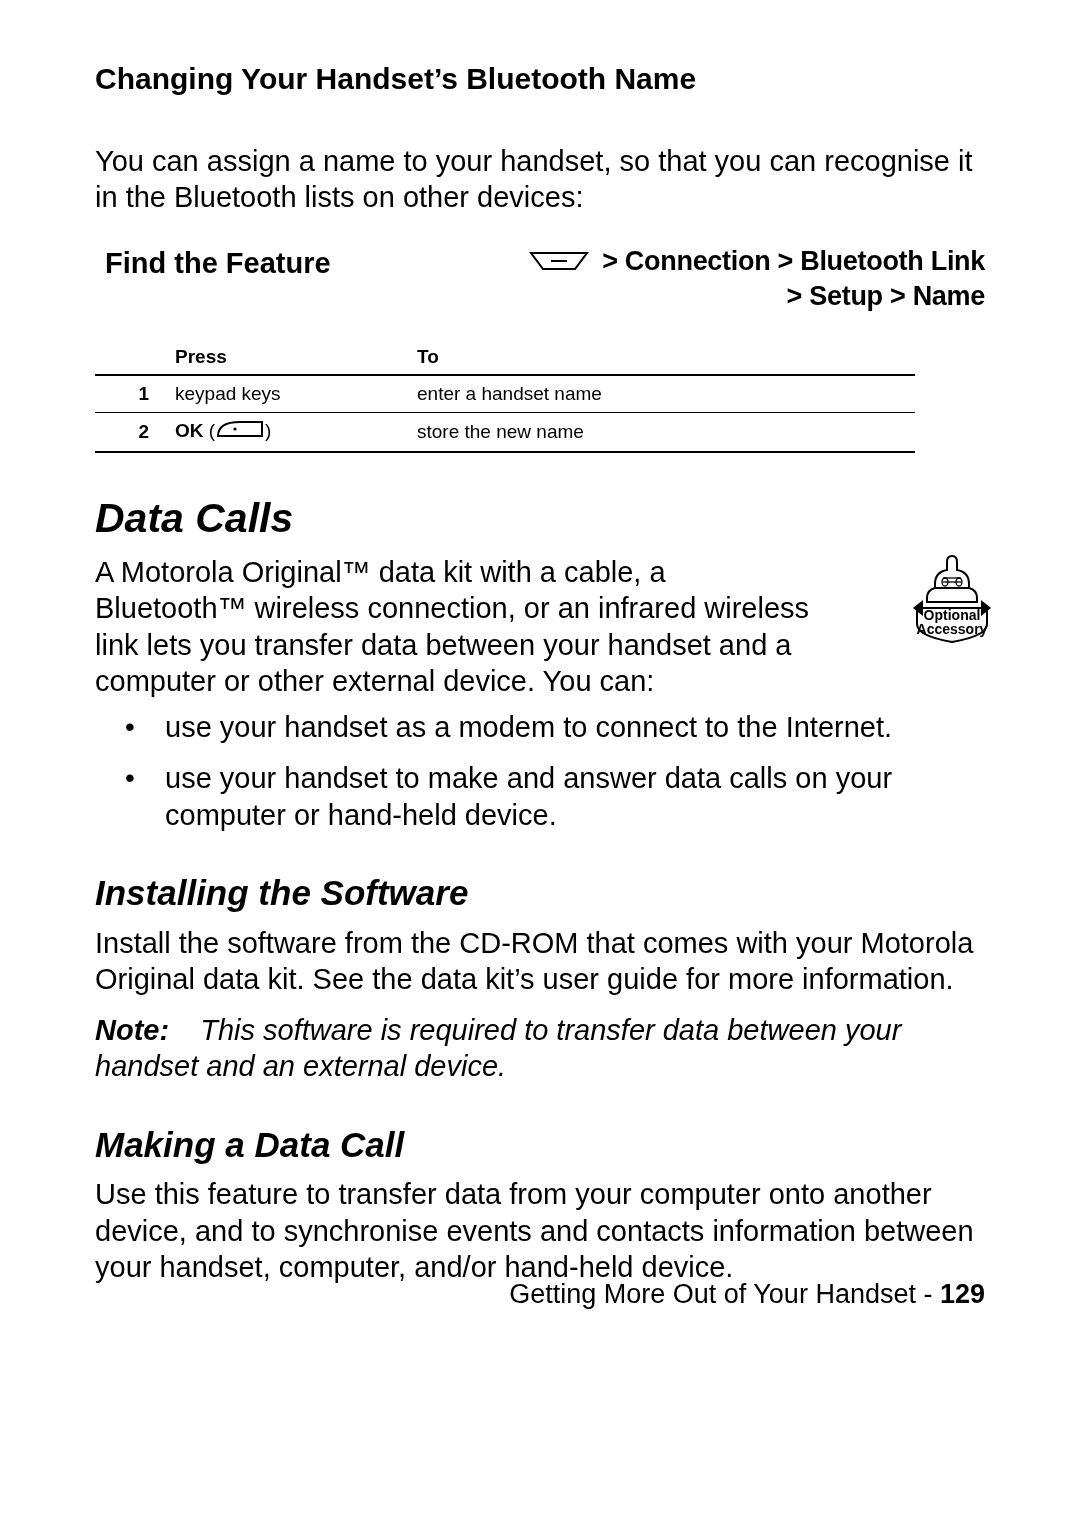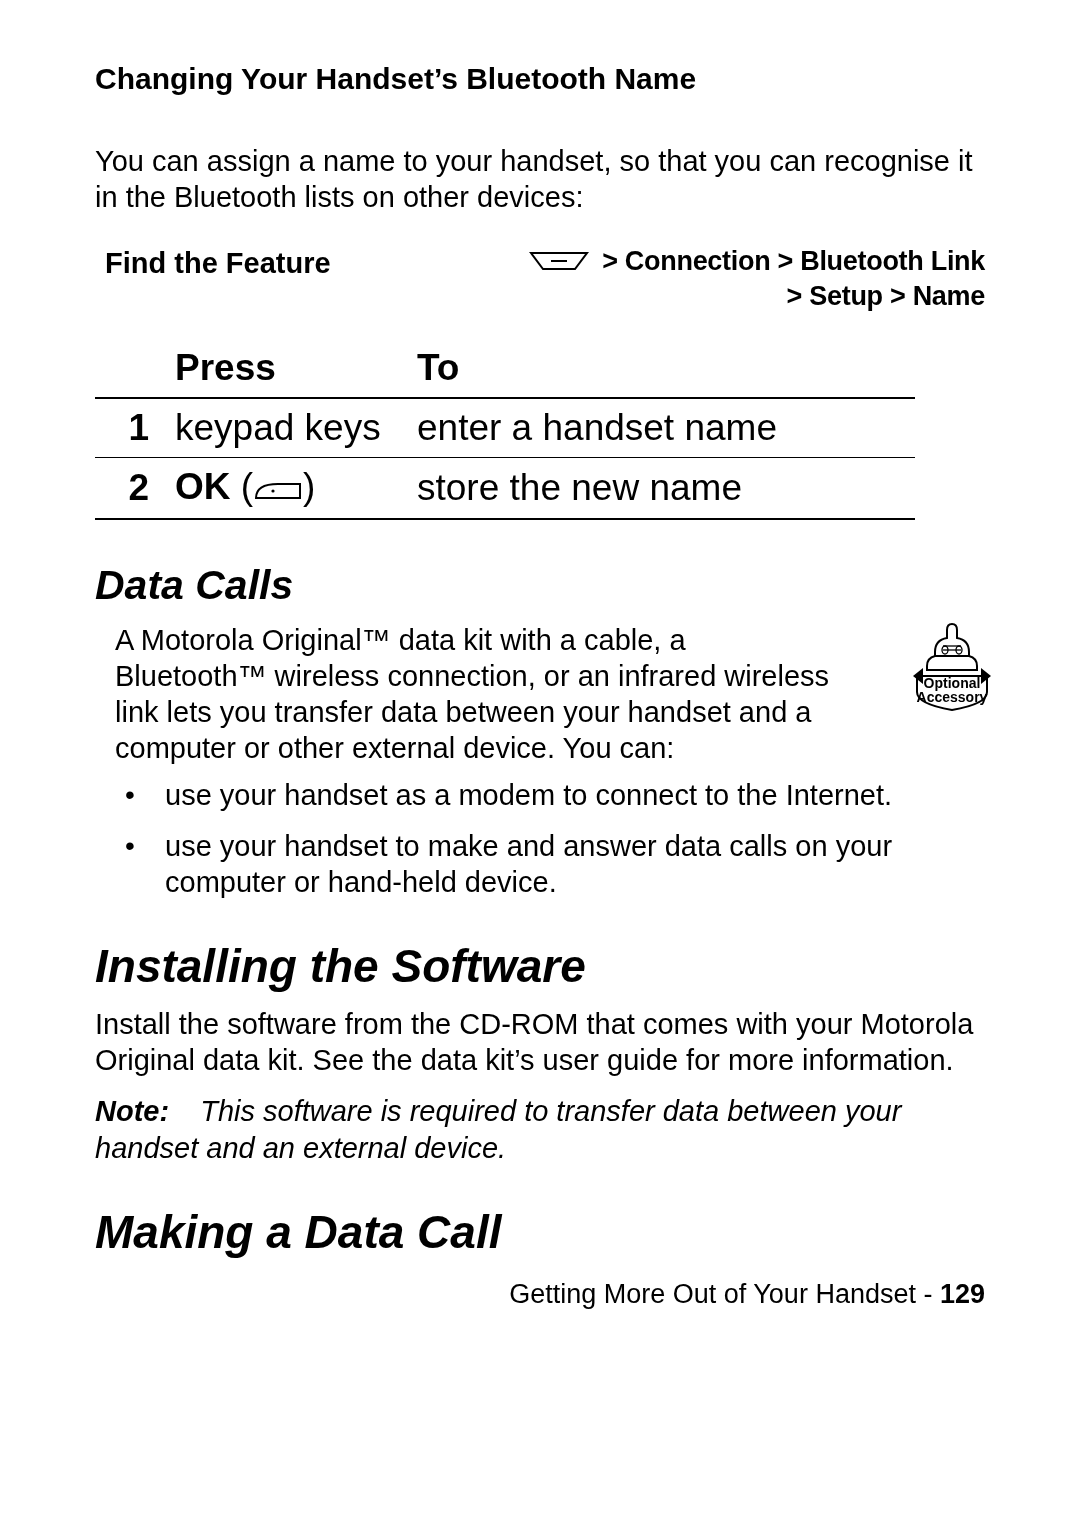--- a/index.html
+++ b/index.html
@@ -57,21 +57,21 @@
     margin-right: 6px;
   }
   .table {
     width: 820px;
     border-collapse: collapse;
     margin-bottom: 40px;
   }
   .table td {
     padding: 6px 6px 6px 6px;
     font-family: Arial, Helvetica, sans-serif;
-    font-size: 37px;
+    font-size: 19px;
     white-space: nowrap;
   }
   .table thead td {
     font-weight: bold;
   }
   .table .col-idx { width:48px; text-align:right; padding-right:20px;}
   .table .col-press { width:230px; }
   .table tbody tr.toprule td { border-top: 2px solid #000; }
   .table tbody tr.midrule td { border-top: 1px solid #000; }
   .table tbody tr.botrule td { border-bottom: 2px solid #000; }
@@ -89,34 +89,33 @@
     font-family: Arial, Helvetica, sans-serif;
     font-weight: bold;
     font-style: italic;
     font-size: 41px;
     margin-bottom: 10px;
   }
   .h2-it {
     font-family: Arial, Helvetica, sans-serif;
     font-weight: bold;
     font-style: italic;
-    font-size: 46px;
+    font-size: 35px;
     margin-top: 38px;
     margin-bottom: 10px;
   }
   .para {
     margin-bottom: 10px;
   }
   .data-wrap {
     position: relative;
     margin-bottom: 10px;
   }
   .data-para {
     width: 720px;
-    margin-left: 20px;
   }
   .badge {
     position: absolute;
     right: -10px;
     top: 0px;
   }
   .bullets {
     margin: 10px 0 0 0;
     padding: 0 0 0 70px;
   }
@@ -233,18 +232,19 @@
     <li>use your handset to make and answer data calls on your computer or hand-held device.</li>
   </ul>
 
   <div class="h2-it">Installing the Software</div>
   <div class="para">Install the software from the CD-ROM that comes with your Motorola Original data kit. See the data kit’s user guide for more information.</div>
   <div class="note-line">
     <span class="note-label">Note: </span><span class="note-text">This software is required to transfer data between your handset and an external device.</span>
   </div>
 
   <div class="h2-it">Making a Data Call</div>
+  <div class="para">Use this feature to transfer data from your computer onto another device, and to synchronise events and contacts information between your handset, computer, and/or hand-held device.</div>
 
   <div class="footer">
     <span>Getting More Out of Your Handset - </span><span class="pg">129</span>
   </div>
 
 </div>
 
 </body></html>

